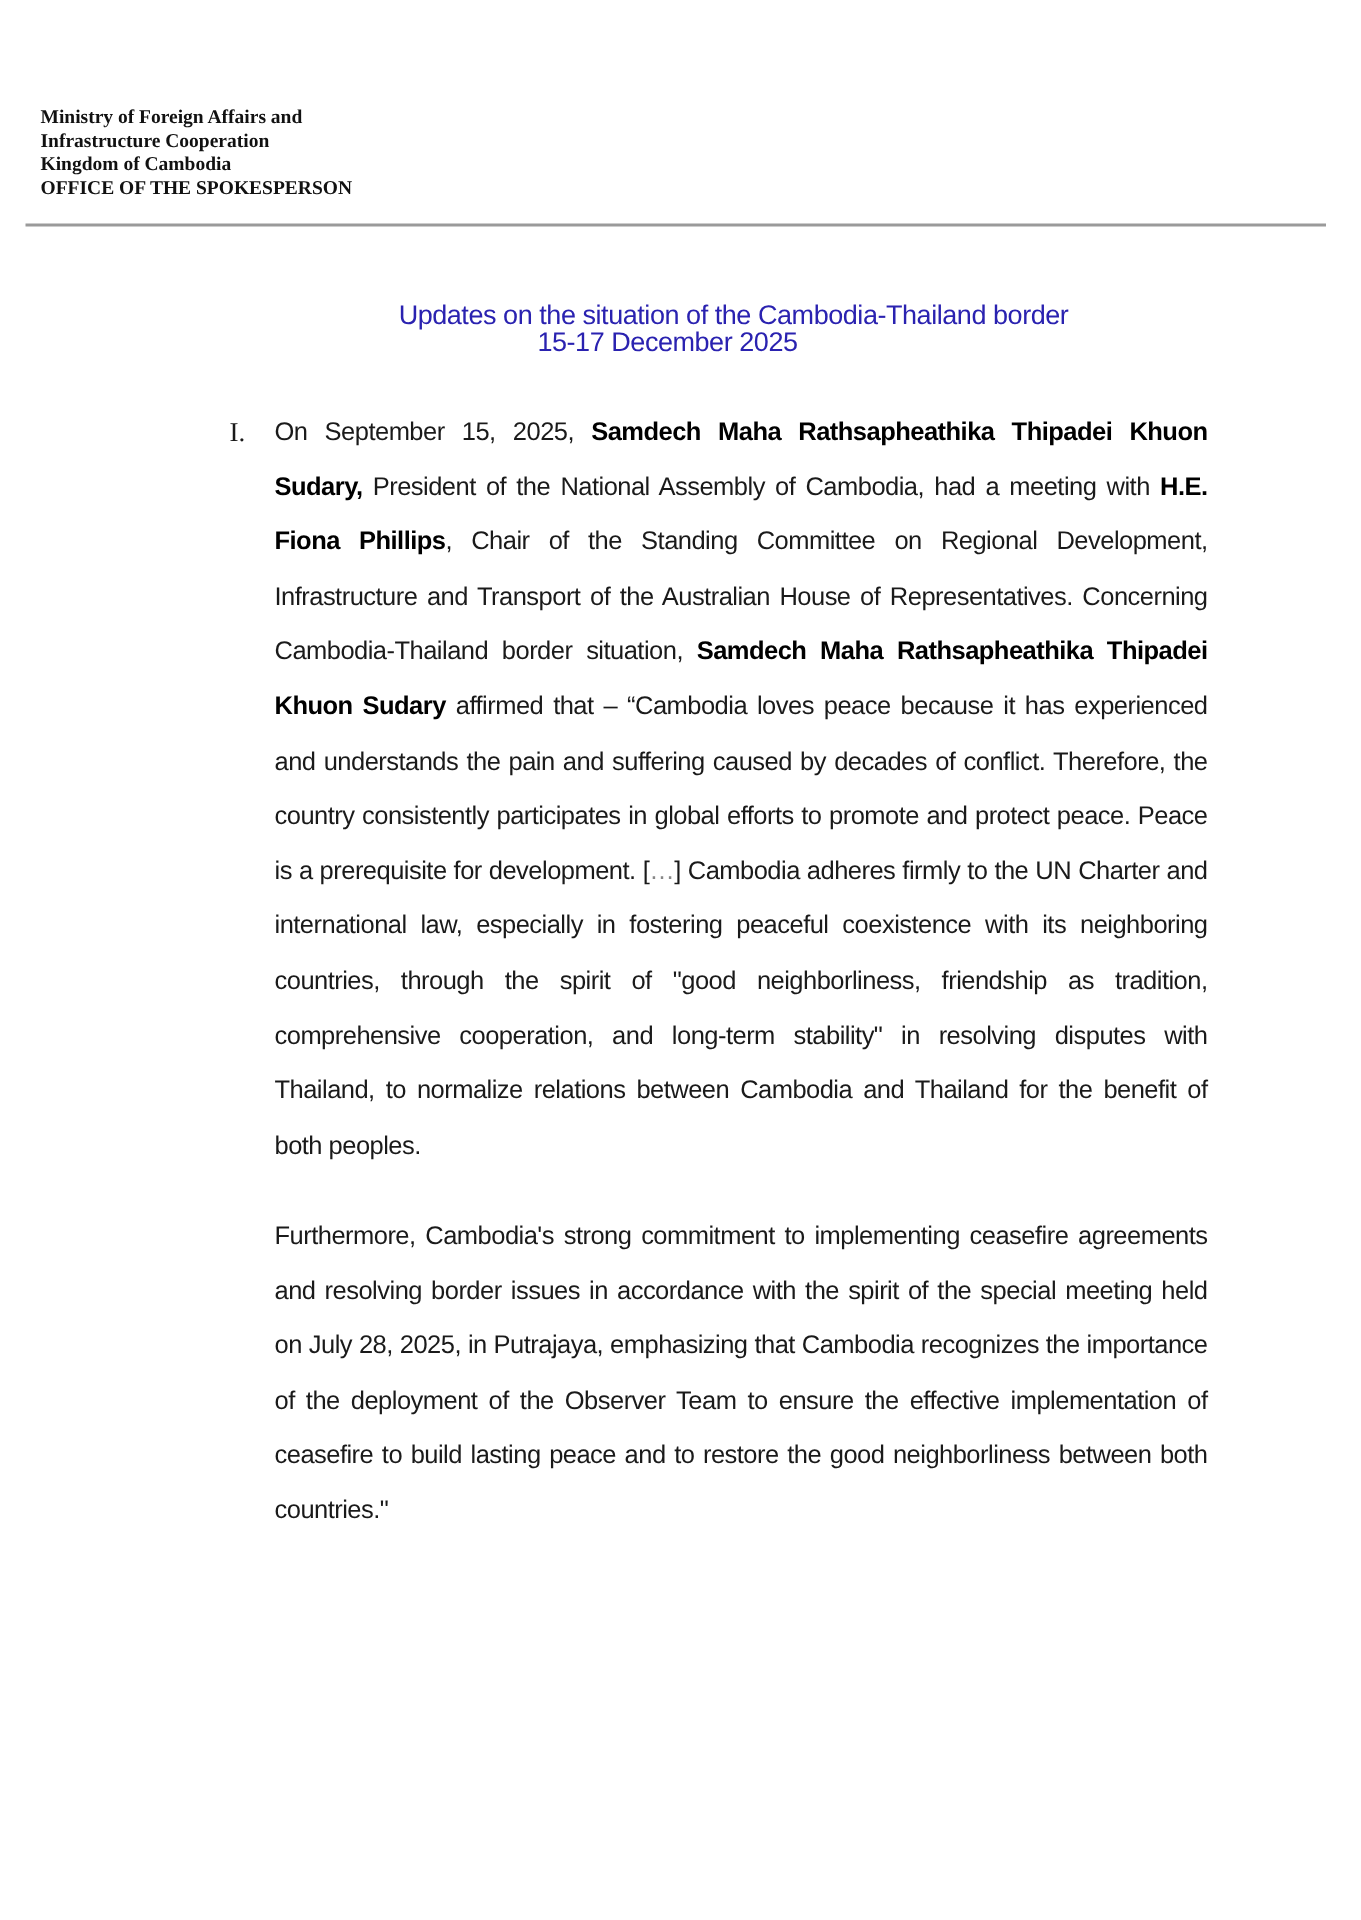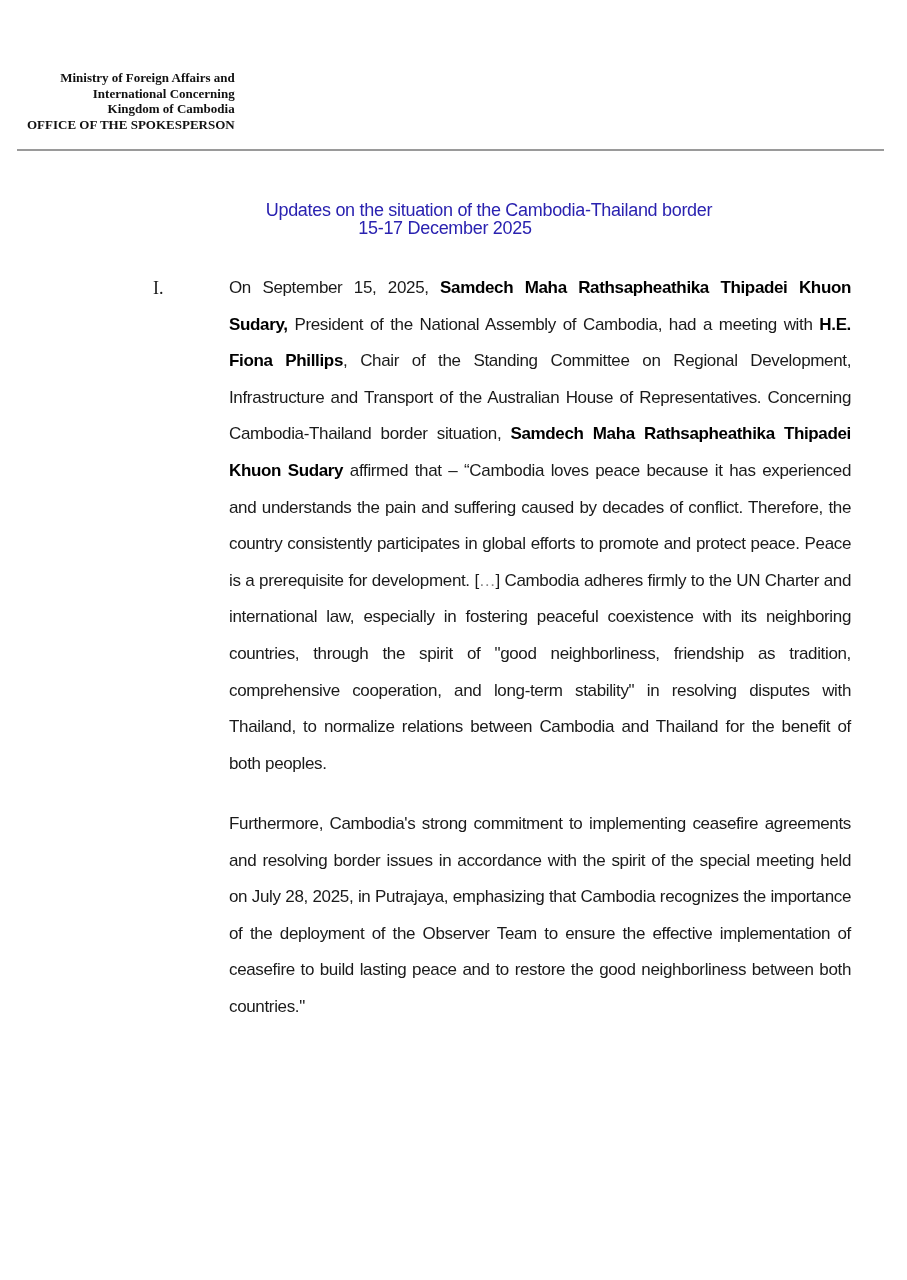--- a/index.html
+++ b/index.html
@@ -2,55 +2,54 @@
 <html><head>
   <meta charset="utf-8">
   <style>
     html, body { margin: 0; padding: 0; background: #ffffff; }
     body { width: 907px; height: 1280px; position: relative; overflow: hidden; }
     .letterhead {
       position: absolute; left: 27px; top: 70px;
       font-family: "Liberation Serif", serif; font-weight: bold;
       font-size: 13px; line-height: 15.6px; color: #111111;
     }
-    .letterhead div { white-space: nowrap; text-align: right; }
+    .letterhead div { white-space: nowrap; }
     .rule {
       position: absolute; left: 17px; top: 149px; width: 867px; height: 2px;
       background: #9a9a9a;
     }
     .title {
       position: absolute; left: 0; width: 890px; text-align: center;
       font-family: "Liberation Sans", sans-serif; font-size: 18px;
       color: #2a22b0; letter-spacing: -0.3px; white-space: nowrap;
     }
     .title.l1 { top: 200px; margin-left: 44px; }
     .title.l2 { top: 218px; }
     .body-text {
       position: absolute; left: 183px; width: 622px;
       font-family: "Liberation Sans", sans-serif; font-size: 17px;
       line-height: 36.6px; color: #1a1a1a; text-align: justify;
       letter-spacing: -0.35px;
-      margin-left: 46px;
     }
     .p1 { top: 270px; }
     .p2 { top: 806px; }
     .marker {
       position: absolute; left: 153px; top: 270px;
       font-family: "Liberation Serif", serif; font-size: 18px;
       line-height: 36.6px; color: #1a1a1a;
     }
     b { font-weight: bold; color: #000; }
     .ellipsis { color: #888; }
   </style>
 </head>
 <body>
 
 <div class="letterhead">
   <div>Ministry of Foreign Affairs and</div>
-  <div>International Concerning</div>
+  <div>Infrastructure Cooperation</div>
   <div>Kingdom of Cambodia</div>
   <div>OFFICE OF THE SPOKESPERSON</div>
 </div>
 
 <div class="rule"></div>
 
 <div class="title l1">Updates on the situation of the Cambodia-Thailand border</div>
 <div class="title l2">15-17 December 2025</div>
 
 <div class="marker">I.</div>

